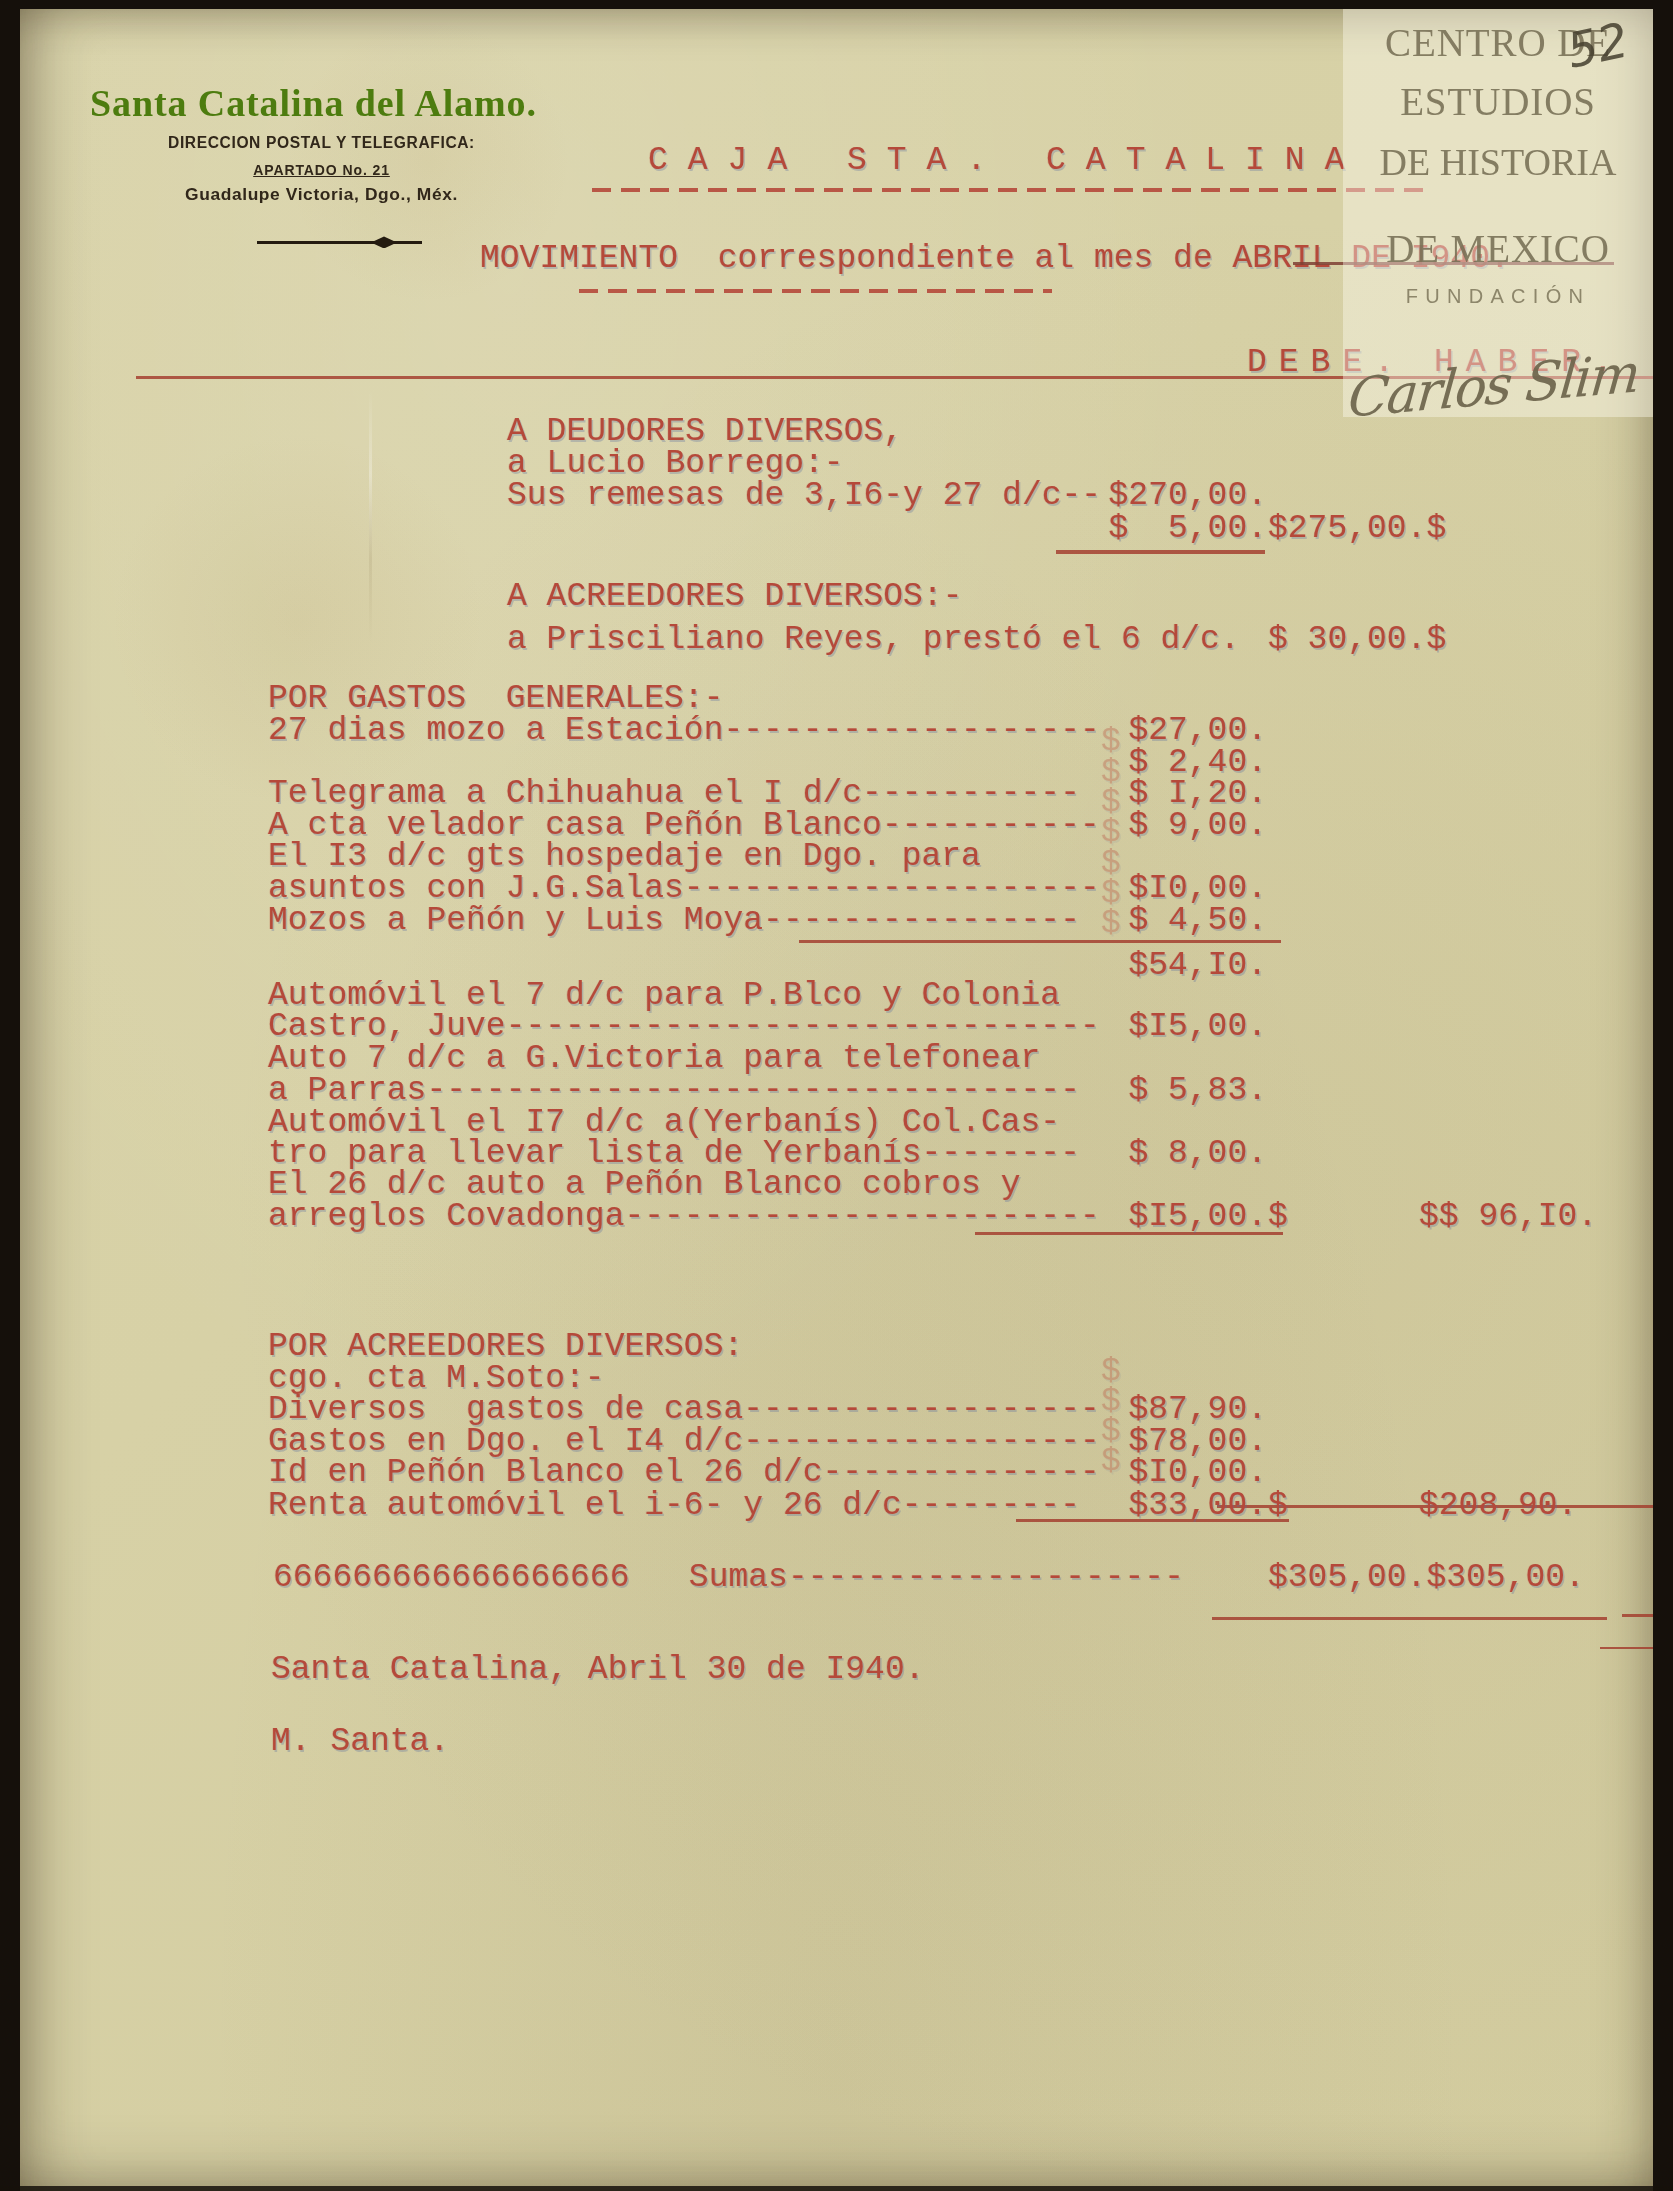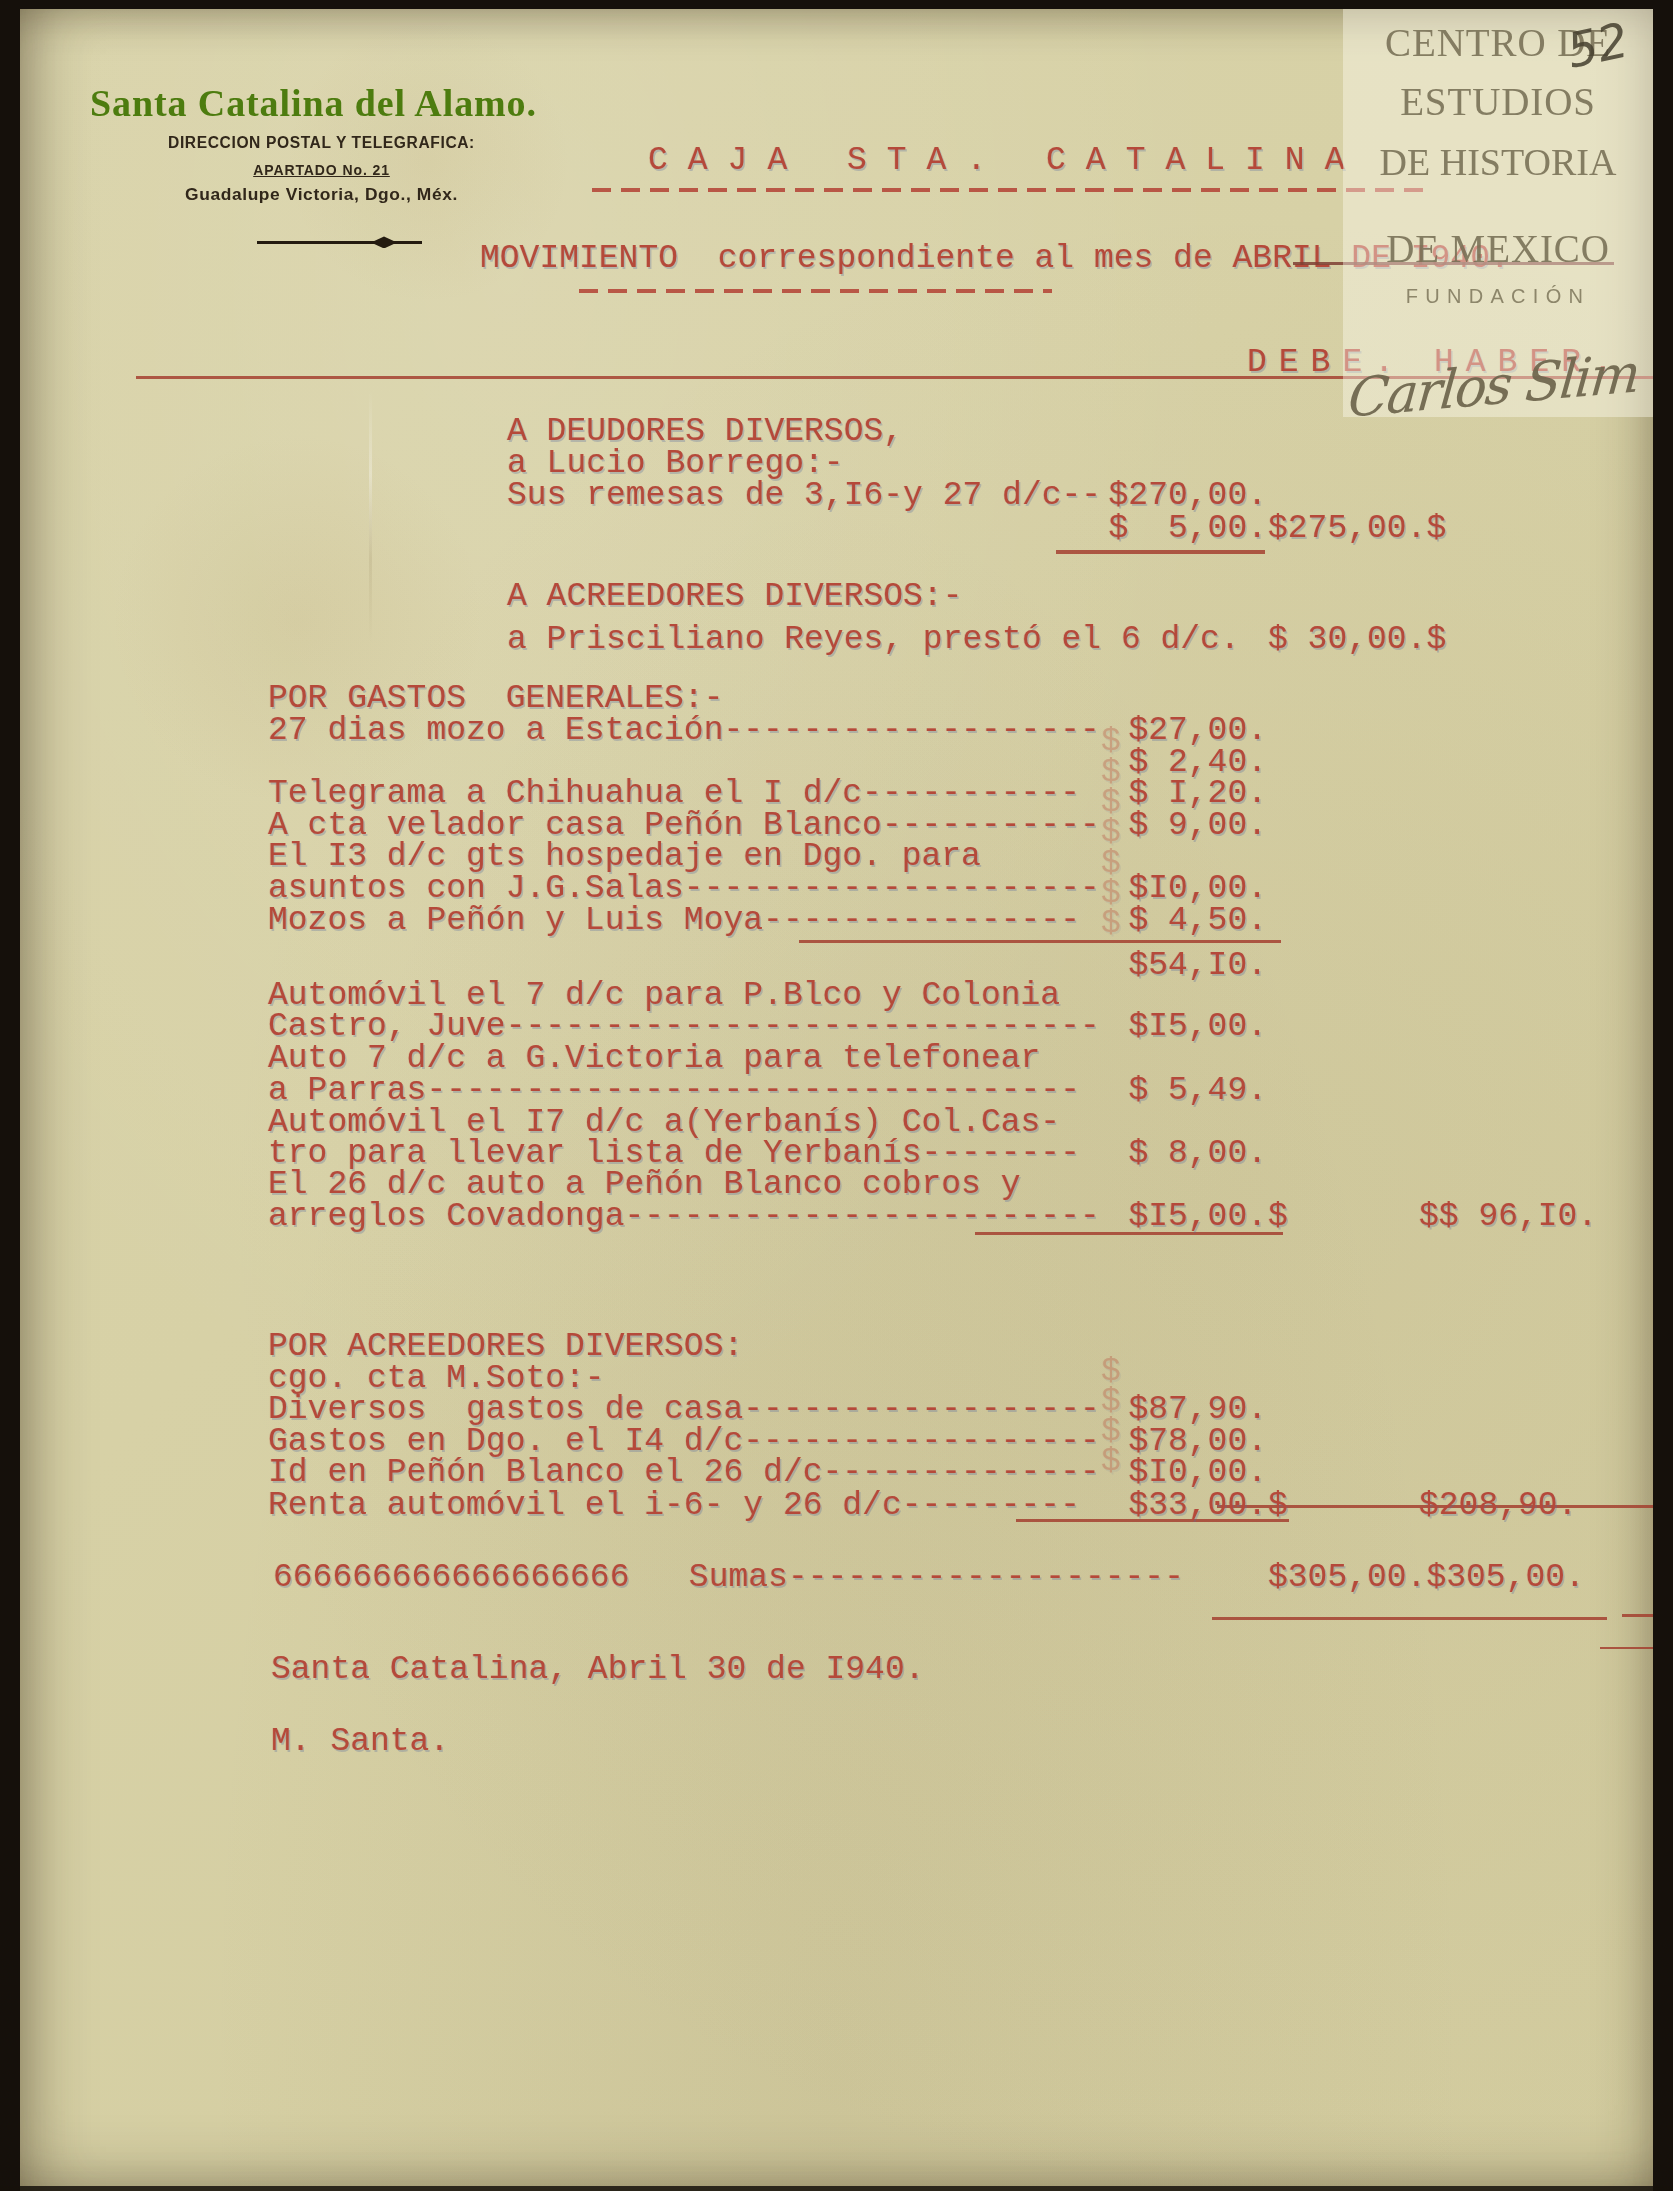--- a/index.html
+++ b/index.html
@@ -179,21 +179,21 @@
       </div>
       <div class="typed-line" style="top: 1010px;">
         <span class="t" style="left: 268px;">Castro, Juve------------------------------</span>
         <span class="a1">$I5,00.</span>
       </div>
       <div class="typed-line" style="top: 1042px;">
         <span class="t" style="left: 268px;">Auto 7 d/c a G.Victoria para telefonear</span>
       </div>
       <div class="typed-line" style="top: 1074px;">
         <span class="t" style="left: 268px;">a Parras---------------------------------</span>
-        <span class="a1">$ 5,49.</span>
+        <span class="a1">$ 5,83.</span>
       </div>
       <div class="typed-line" style="top: 1106px;">
         <span class="t" style="left: 268px;">Automóvil el I7 d/c a(Yerbanís) Col.Cas-</span>
       </div>
       <div class="typed-line" style="top: 1137px;">
         <span class="t" style="left: 268px;">tro para llevar lista de Yerbanís--------</span>
         <span class="a1">$ 8,00.</span>
       </div>
       <div class="typed-line" style="top: 1168px;">
         <span class="t" style="left: 268px;">El 26 d/c auto a Peñón Blanco cobros y</span>

